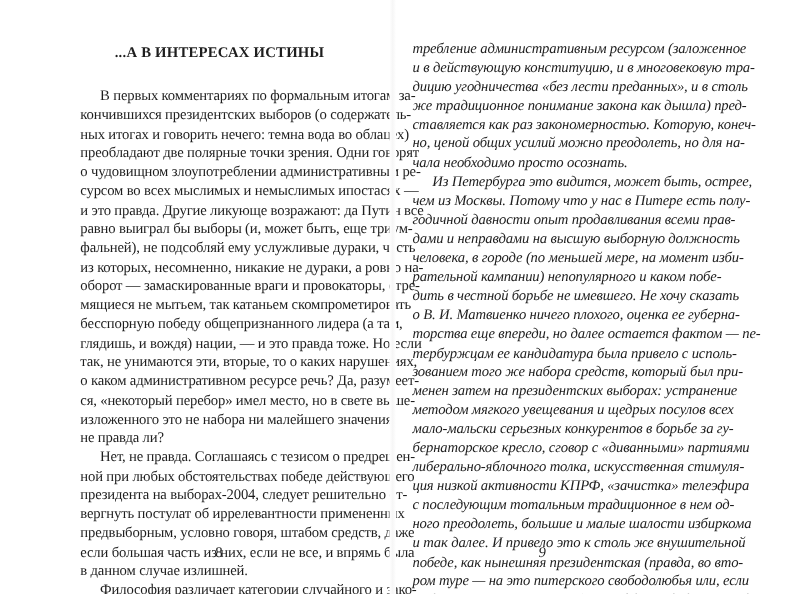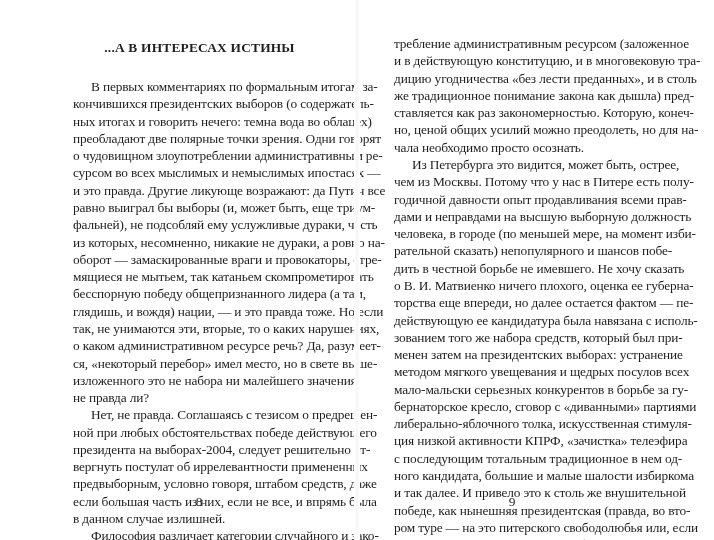--- a/index.html
+++ b/index.html
@@ -6,21 +6,21 @@
   body {
     width: 714px; height: 540px; overflow: hidden;
     background: #ffffff;
     font-family: "Liberation Serif", "DejaVu Serif", serif;
     color: #1e1e1e;
     position: relative;
   }
   .spread { position: absolute; inset: 0; background: #ffffff; border-radius: 12px; }
   .page { position: absolute; top: 0; height: 540px; }
   .page-left { left: 0; width: 357px; }
-  .page-right { left: 357px; width: 357px; }
+  .page-right { left: 338px; width: 357px; font-style: italic; }
   .spine {
     position: absolute; left: 354px; top: 0; width: 6px; height: 540px;
     background: linear-gradient(to right, #ffffff, #f6f6f6 50%, #ffffff);
   }
   .textblock {
     position: absolute;
     width: 253px;
     font-size: 13.35px;
     line-height: 17.28px;
     text-align: justify;
@@ -101,34 +101,34 @@
           <span class="line">ставляется как раз закономерностью. Которую, конеч-</span>
           <span class="line">но, ценой общих усилий можно преодолеть, но для на-</span>
           <span class="line last">чала необходимо просто осознать.</span>
         </p>
       <p class="para" id="rp1">
           <span class="line indent">Из Петербурга это видится, может быть, острее,</span>
           <span class="line">чем из Москвы. Потому что у нас в Питере есть полу-</span>
           <span class="line">годичной давности опыт продавливания всеми прав-</span>
           <span class="line">дами и неправдами на высшую выборную должность</span>
           <span class="line">человека, в городе (по меньшей мере, на момент изби-</span>
-          <span class="line">рательной сказать) непопулярного и шансов побе-</span>
+          <span class="line">рательной кампании) непопулярного и каком побе-</span>
           <span class="line">дить в честной борьбе не имевшего. Не хочу сказать</span>
           <span class="line">о В. И. Матвиенко ничего плохого, оценка ее губерна-</span>
           <span class="line">торства еще впереди, но далее остается фактом — пе-</span>
-          <span class="line">действующую ее кандидатура была навязана с исполь-</span>
+          <span class="line">тербуржцам ее кандидатура была привело с исполь-</span>
           <span class="line">зованием того же набора средств, который был при-</span>
           <span class="line">менен затем на президентских выборах: устранение</span>
           <span class="line">методом мягкого увещевания и щедрых посулов всех</span>
           <span class="line">мало-мальски серьезных конкурентов в борьбе за гу-</span>
           <span class="line">бернаторское кресло, сговор с «диванными» партиями</span>
           <span class="line">либерально-яблочного толка, искусственная стимуля-</span>
           <span class="line">ция низкой активности КПРФ, «зачистка» телеэфира</span>
           <span class="line">с последующим тотальным традиционное в нем од-</span>
-          <span class="line">ного кандидата, большие и малые шалости избиркома</span>
+          <span class="line">ного преодолеть, большие и малые шалости избиркома</span>
           <span class="line">и так далее. И привело это к столь же внушительной</span>
           <span class="line">победе, как нынешняя президентская (правда, во вто-</span>
           <span class="line">ром туре — на это питерского свободолюбья или, если</span>
           <span class="line">угодно, упрямства хватило). К победе кандидата, пред-</span>
         </p>
     </div>
     <div class="page-number">9</div>
   </div>
 
 </div>

